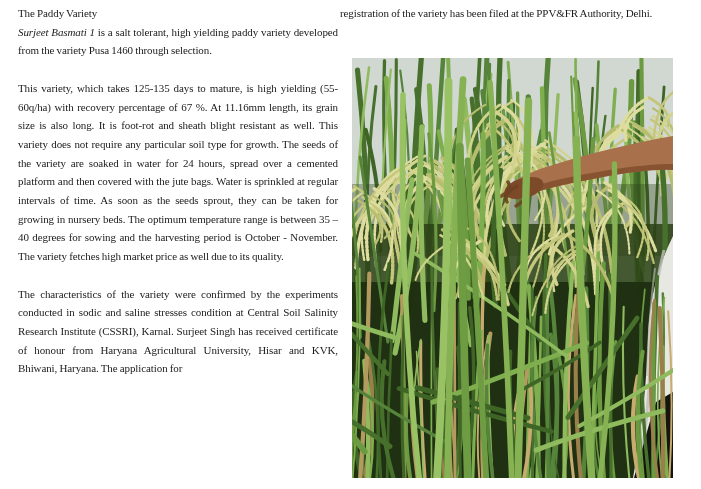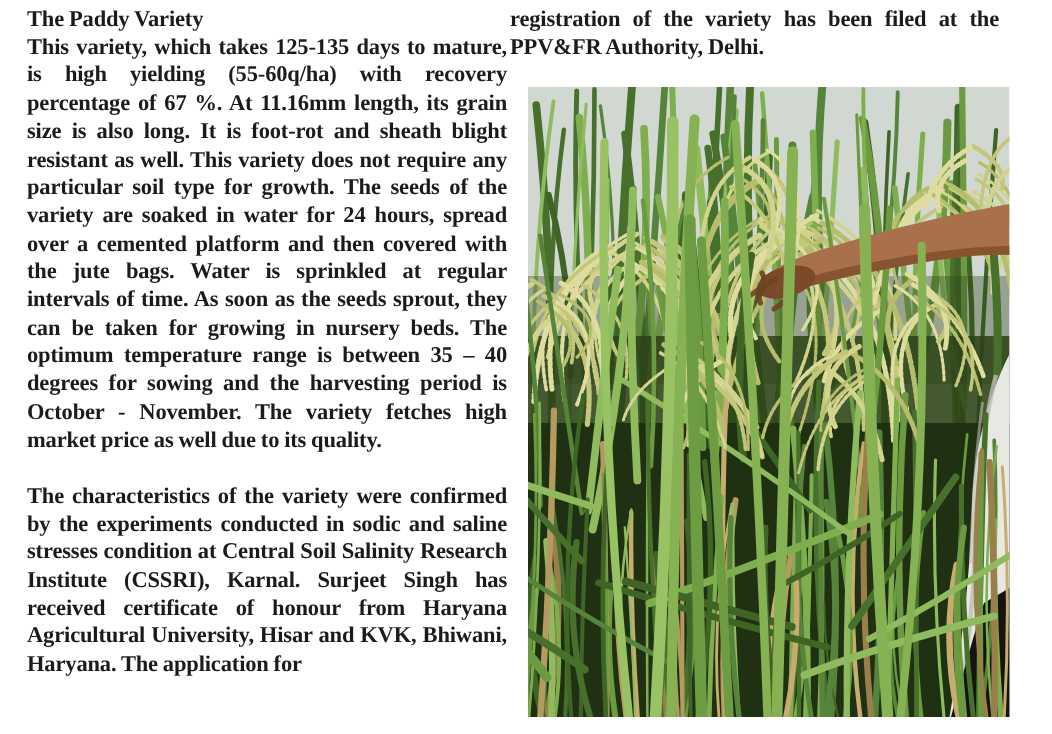--- a/index.html
+++ b/index.html
@@ -3,41 +3,42 @@
 <meta charset="utf-8">
 <style>
   html,body{margin:0;padding:0;}
   body{
     width:701px;height:489px;position:relative;overflow:hidden;
     background:#ffffff;color:#1b1b1b;
     font-family:"Liberation Serif", serif;
   }
   .col{
     position:absolute;top:4px;text-align:justify;
-    font-size:15px;line-height:18.7px;
-    letter-spacing:-0.1px;word-spacing:-0.4px;font-weight:bold;
+    font-size:11px;line-height:18.7px;
+    letter-spacing:-0.1px;word-spacing:-0.4px;
   }
   .col-left{left:18px;width:320px;}
   .col-right{left:340px;width:326px;}
   .heading{margin:0;}
   .para{margin:0 0 18.7px 0;}
   .para:last-child{margin-bottom:0;}
   .it{font-style:italic;}
   figure.photo{
     position:absolute;left:352px;top:58px;width:321px;height:420px;margin:0;padding:0;
   }
   figure.photo svg{display:block;width:321px;height:420px;}
 </style>
 </head>
 <body>
 
 <div class="page">
 
   <div class="col col-left">
     <div class="heading">The Paddy Variety</div>
+    <p class="para"><span class="it">Surjeet Basmati 1</span><span> is a salt tolerant, high yielding paddy variety developed from the variety Pusa 1460 through selection.</span></p>
     <p class="para">This variety, which takes 125-135 days to mature, is high yielding (55-60q/ha) with recovery percentage of 67 %. At 11.16mm length, its grain size is also long. It is foot-rot and sheath blight resistant as well. This variety does not require any particular soil type for growth. The seeds of the variety are soaked in water for 24 hours, spread over a cemented platform and then covered with the jute bags. Water is sprinkled at regular intervals of time. As soon as the seeds sprout, they can be taken for growing in nursery beds. The optimum temperature range is between 35 – 40 degrees for sowing and the harvesting period is October - November. The variety fetches high market price as well due to its quality.</p>
     <p class="para">The characteristics of the variety were confirmed by the experiments conducted in sodic and saline stresses condition at Central Soil Salinity Research Institute (CSSRI), Karnal. Surjeet Singh has received certificate of honour from Haryana Agricultural University, Hisar and KVK, Bhiwani, Haryana. The application for</p>
   </div>
 
   <div class="col col-right">
     <p class="para">registration of the variety has been filed at the PPV&amp;FR Authority, Delhi.</p>
   </div>
 
   <figure class="photo" aria-label="Paddy crop in a field with grain-laden panicles and a hand reaching from the right">
     <svg id="photoSvg" viewBox="0 0 321 420" xmlns="http://www.w3.org/2000/svg">

